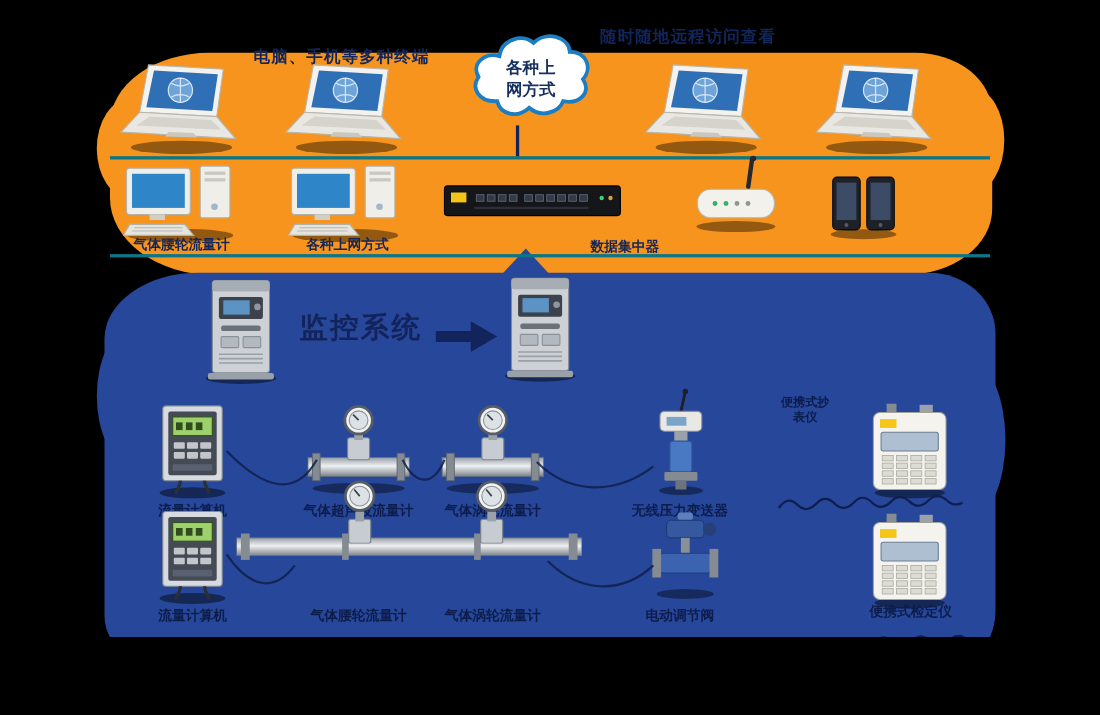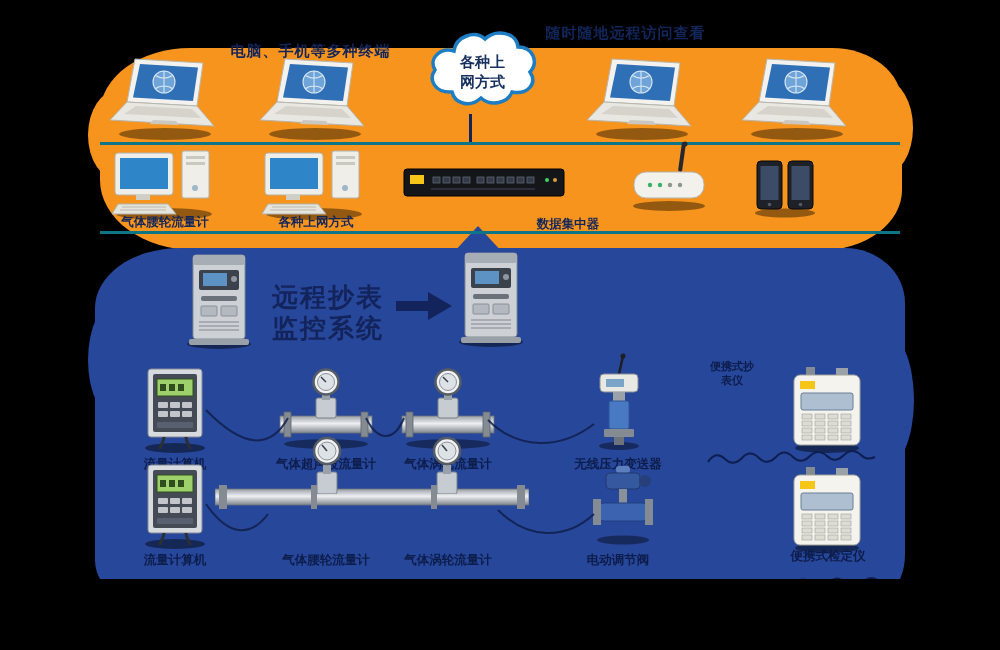--- a/index.html
+++ b/index.html
@@ -187,21 +187,20 @@
     <rect x="20" y="21" width="24" height="13" fill="#5d93c4"></rect>
     <circle cx="51" cy="27" r="3" fill="#8f969f"></circle>
     <rect x="18" y="44" width="36" height="5" rx="2" fill="#6b7178"></rect>
     <rect x="18" y="54" width="16" height="10" rx="1" fill="#b4b9c0" stroke="#8a9098"></rect>
     <rect x="38" y="54" width="16" height="10" rx="1" fill="#b4b9c0" stroke="#8a9098"></rect>
     <path d="M16,70h40M16,74h40M16,78h40" stroke="#9aa0a8" stroke-width="1.5"></path>
     <rect x="6" y="87" width="60" height="6" rx="2" fill="#9aa0a8"></rect>
   </svg>
 
   <div class="bigtext">
-    <div>远程抄表</div>
     <div>监控系统</div>
   </div>
 
   <svg class="dev" style="left:396px;top:288px" width="56" height="36" viewBox="0 0 56 36">
     <polygon points="0,13 32,13 32,4 56,18 32,32 32,23 0,23" fill="#13245C"></polygon>
   </svg>
 
   <svg class="dev" style="left:455px;top:250px" width="72" height="98" viewBox="0 0 72 98">
     <ellipse cx="36" cy="92" rx="32" ry="5" fill="rgba(0,0,0,.45)"></ellipse>
     <rect x="10" y="3" width="52" height="84" rx="3" fill="#cdd1d6" stroke="#848a92"></rect>

